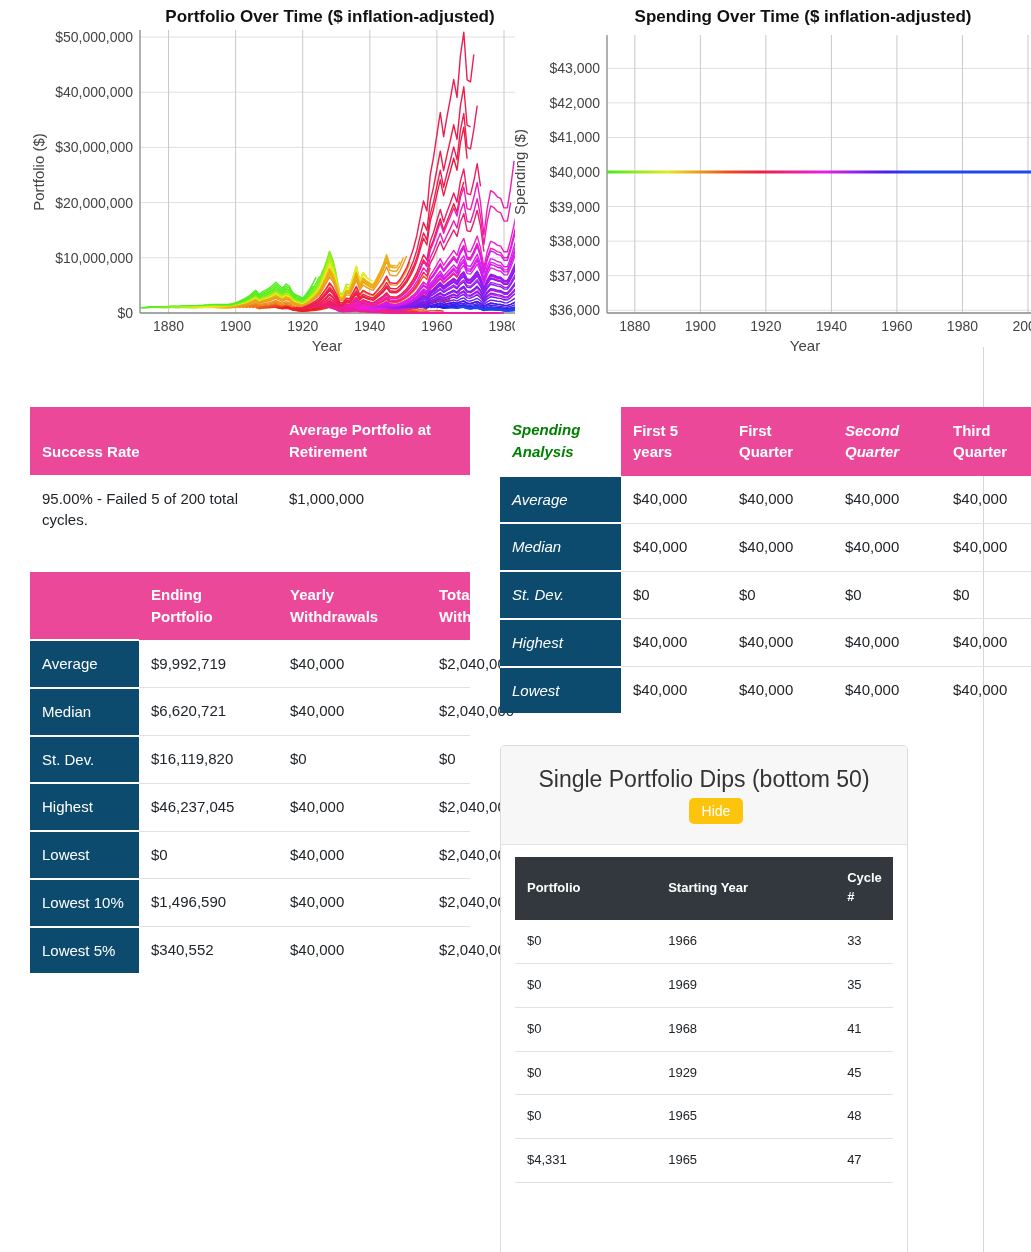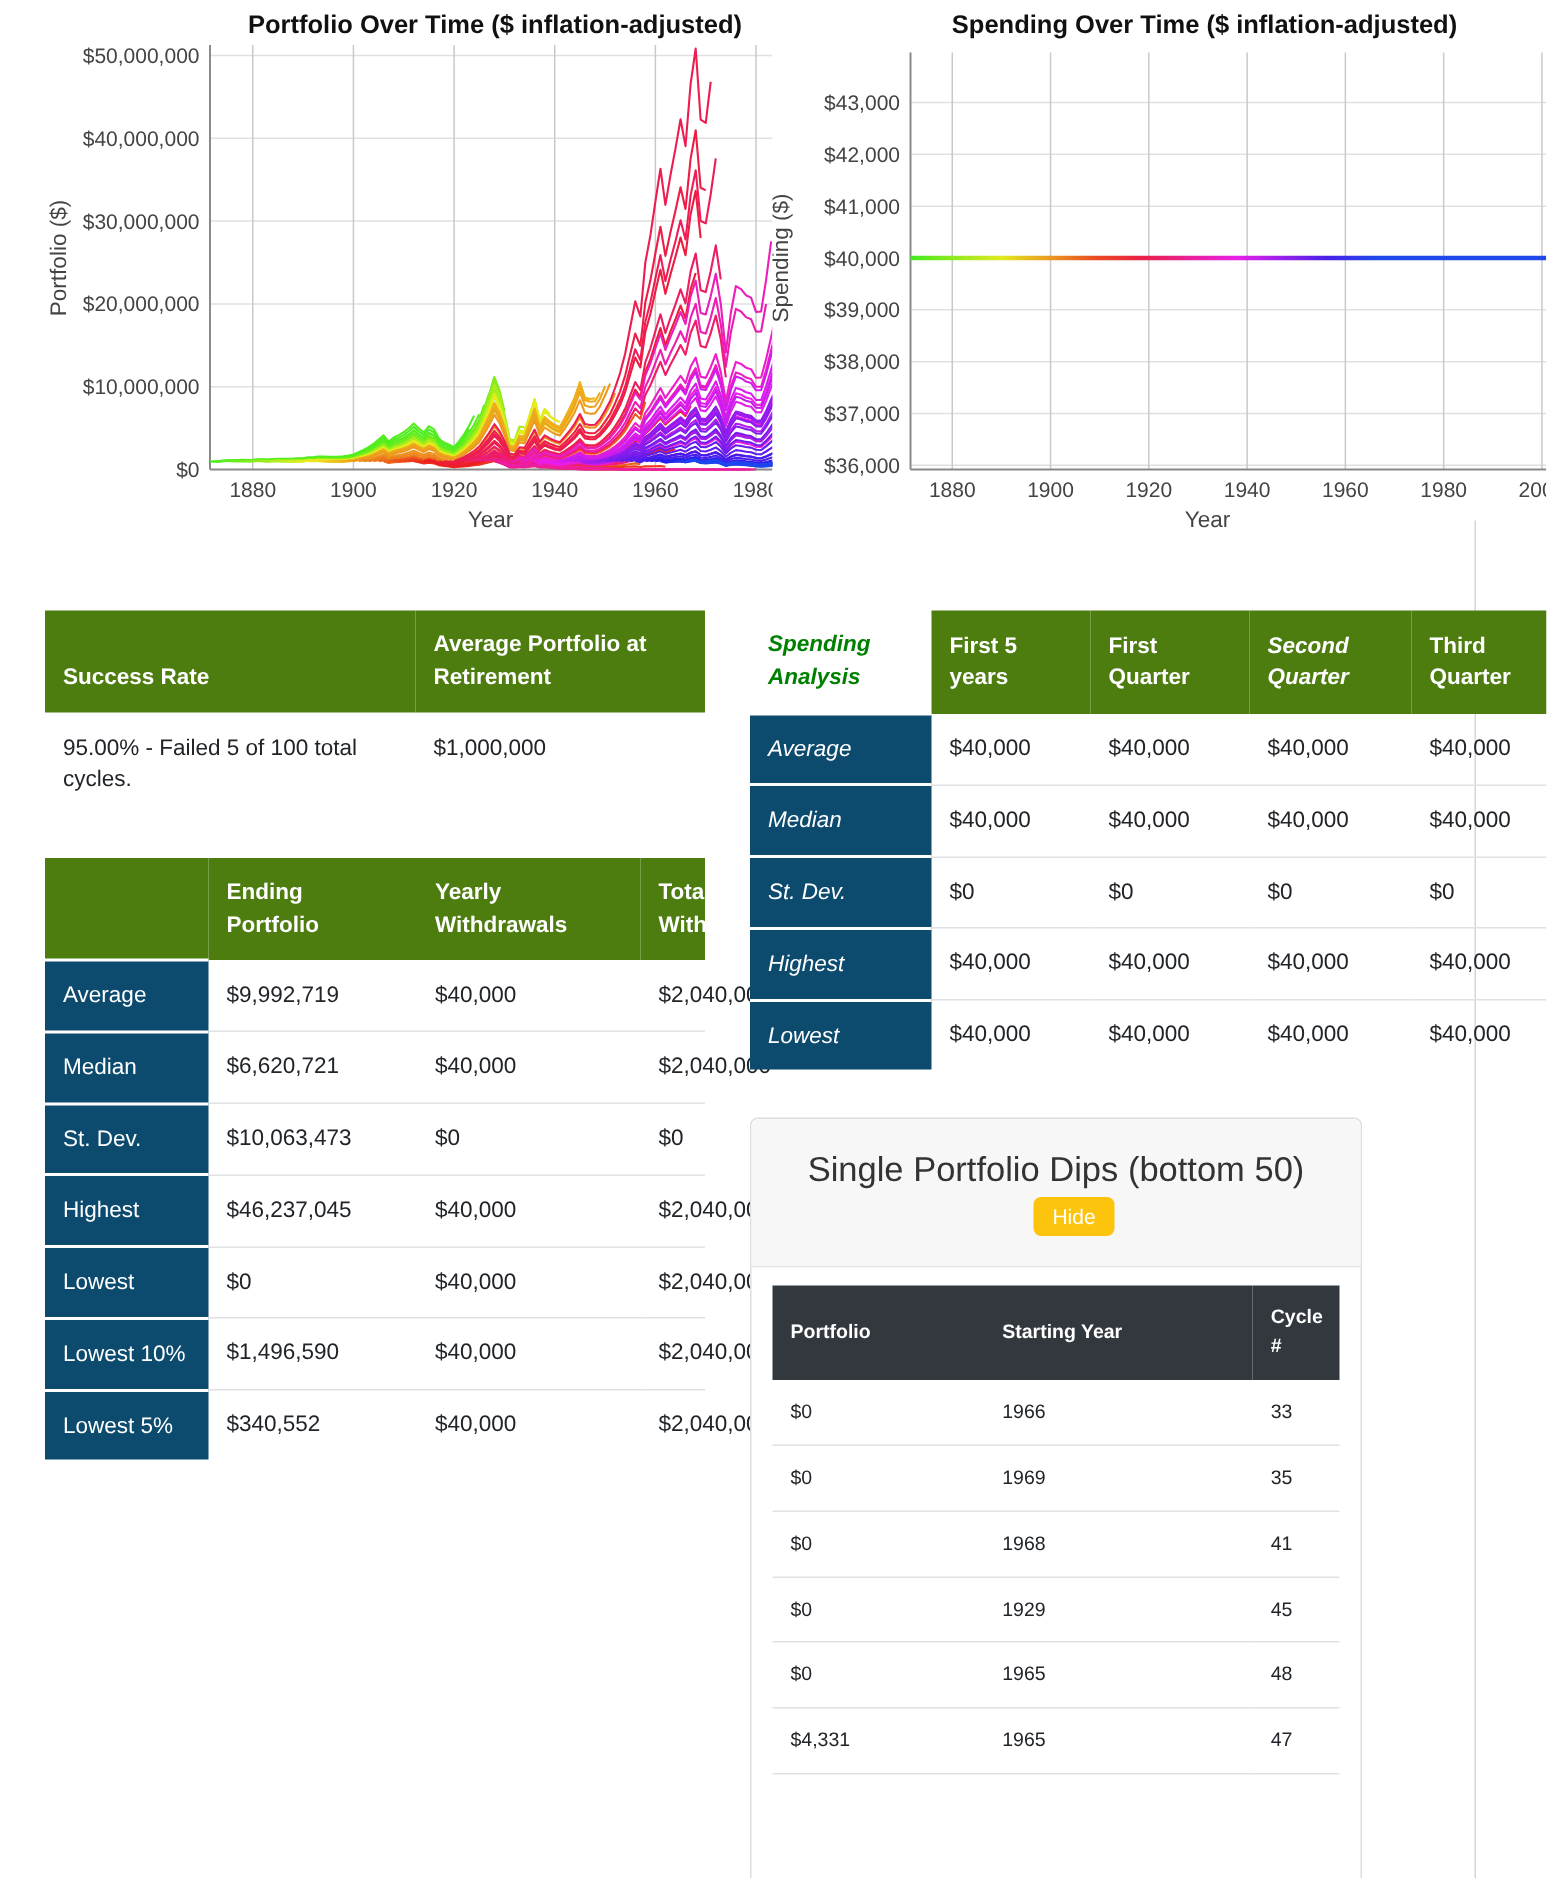--- a/index.html
+++ b/index.html
@@ -6,21 +6,21 @@
   .page{position:relative;width:1031px;height:1252px;overflow:hidden;background:#fff;
         font-family:"Liberation Sans",sans-serif;color:#212529;}
   svg{font-family:"Liberation Sans",sans-serif;display:block;}
   .chart{position:absolute;top:0;z-index:2;}
   #chart1{left:0;}
   #chart2{left:515px;}
   .vline{position:absolute;left:983px;top:347px;width:1px;height:905px;background:#d6d6d6;z-index:1;}
 
   table.tbl{border-collapse:collapse;font-size:15px;color:#212529;position:absolute;z-index:2;table-layout:fixed;}
   .tbl th,.tbl td{text-align:left;padding:12px;vertical-align:top;line-height:1.45;font-weight:400;}
-  .tbl thead th{background:#4d7c0f;color:#fff;font-weight:700;vertical-align:bottom;}
+  .tbl thead th{background:#ec4899;color:#fff;font-weight:700;vertical-align:bottom;}
   .tbl tbody th.rowlabel{background:#0c4a6e;color:#fff;border-top:2px solid #fff;}
   .tbl tbody td{border-top:1px solid #dee2e6;}
   .tbl tbody tr:first-child td{border-top:1px solid transparent;}
 
   #success-table{left:30px;top:407px;width:440px;}
   #success-table th:nth-child(1){width:223px;}
   #stats-table{left:30px;top:572px;width:440px;}
   #stats-table th:nth-child(1){width:85px;}
   #stats-table th:nth-child(2){width:115px;}
   #stats-table th:nth-child(3){width:125px;}
@@ -250,21 +250,21 @@
 
   <table id="success-table" class="tbl">
     <thead>
       <tr>
         <th>Success Rate</th>
         <th>Average Portfolio at Retirement</th>
       </tr>
     </thead>
     <tbody>
       <tr>
-        <td>95.00% - Failed 5 of 100 total cycles.</td>
+        <td>95.00% - Failed 5 of 200 total cycles.</td>
         <td>$1,000,000</td>
       </tr>
     </tbody>
   </table>
 
   <table id="stats-table" class="tbl">
     <thead>
       <tr>
         <th></th>
         <th>Ending Portfolio</th>
@@ -280,21 +280,21 @@
           <td>$2,040,000</td>
         </tr>
         <tr>
           <th class="rowlabel">Median</th>
           <td>$6,620,721</td>
           <td>$40,000</td>
           <td>$2,040,000</td>
         </tr>
         <tr>
           <th class="rowlabel">St. Dev.</th>
-          <td>$10,063,473</td>
+          <td>$16,119,820</td>
           <td>$0</td>
           <td>$0</td>
         </tr>
         <tr>
           <th class="rowlabel">Highest</th>
           <td>$46,237,045</td>
           <td>$40,000</td>
           <td>$2,040,000</td>
         </tr>
         <tr>

